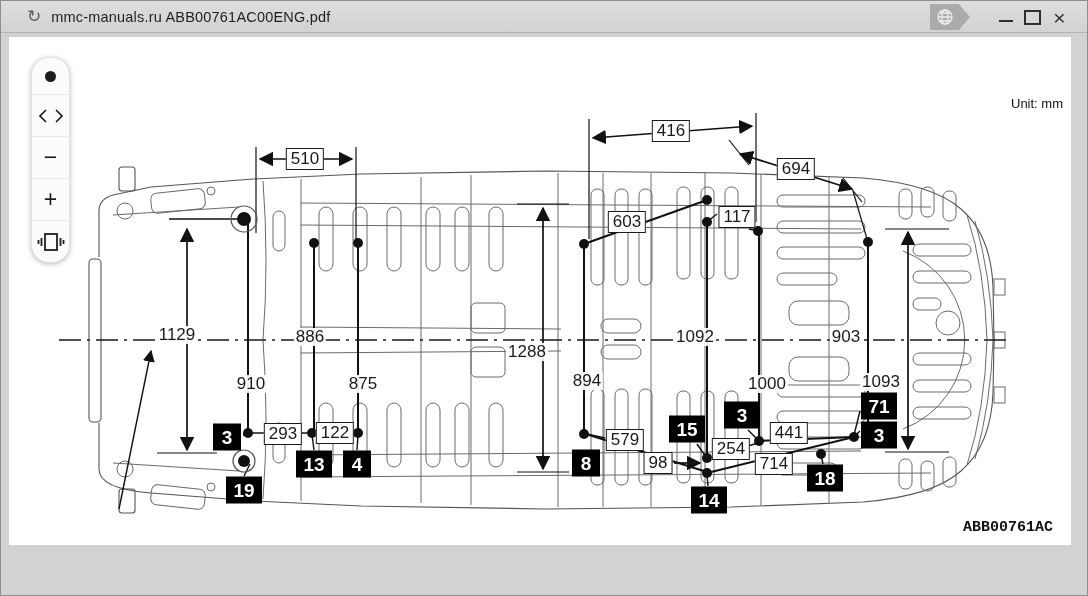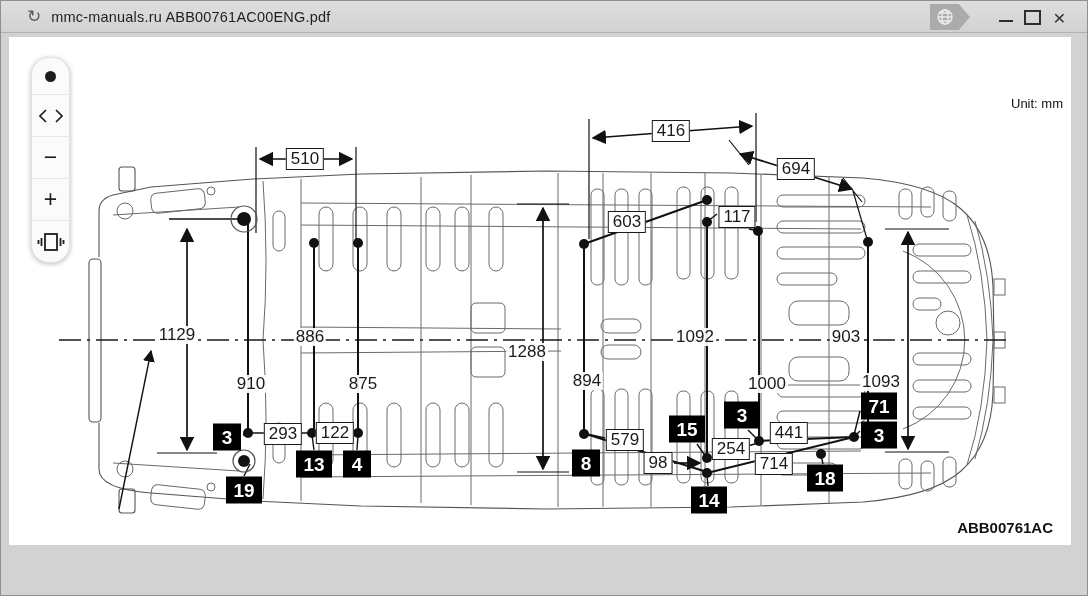--- a/index.html
+++ b/index.html
@@ -336,15 +336,15 @@
   <div class="lbl callout co2" style="left:243px;top:489px">19</div>
   <div class="lbl callout co1" style="left:585px;top:462px">8</div>
   <div class="lbl callout co2" style="left:686px;top:428px">15</div>
   <div class="lbl callout co2" style="left:741px;top:414px">3</div>
   <div class="lbl callout co2" style="left:708px;top:499px">14</div>
   <div class="lbl callout co2" style="left:878px;top:405px">71</div>
   <div class="lbl callout co2" style="left:878px;top:434px">3</div>
   <div class="lbl callout co2" style="left:824px;top:477px">18</div>
 
   <div class="note" style="right:24px;top:95px;font-size:13px;">Unit: mm</div>
-  <div class="note" style="right:34px;top:518px;font-size:15px;font-weight:bold;">ABB00761AC</div>
+  <div class="note" style="right:34px;top:518px;font-size:15px;font-weight:bold;font-family:Liberation Mono, monospace;">ABB00761AC</div>
 
 </div>
 
 </body></html>

